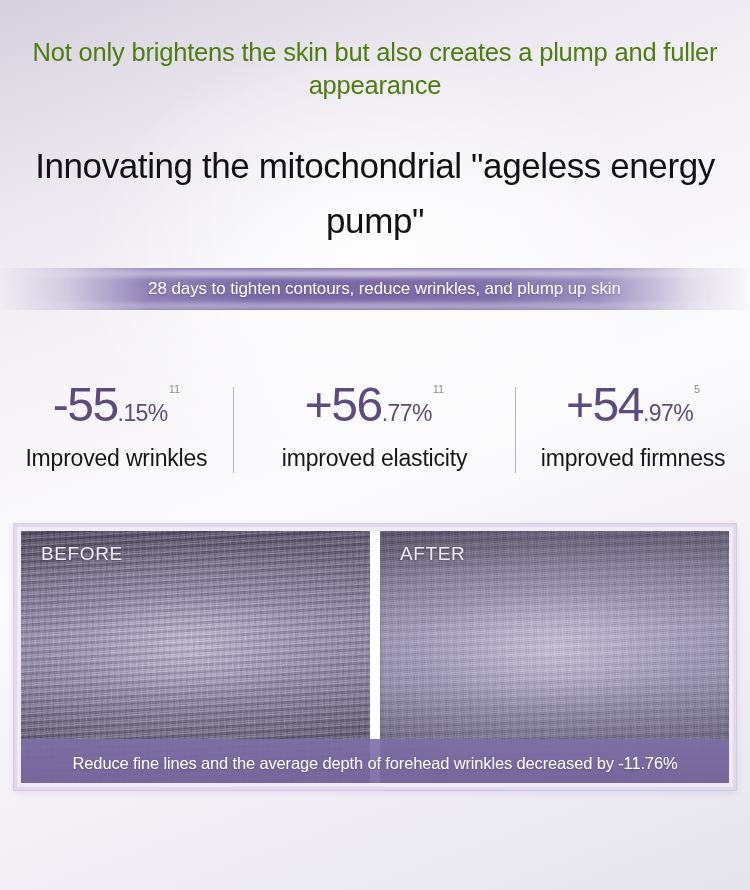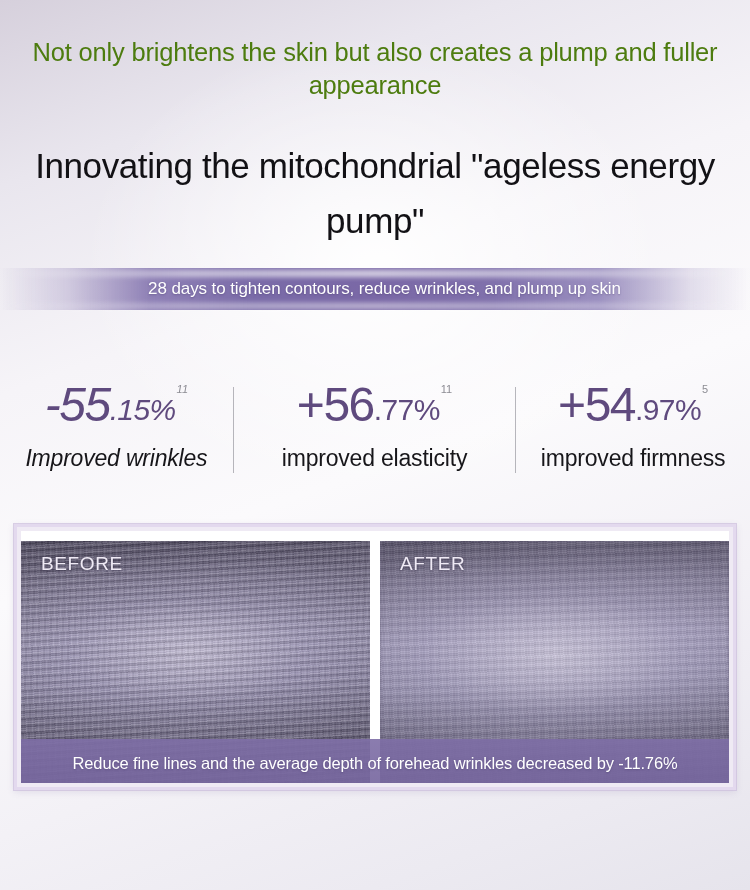--- a/index.html
+++ b/index.html
@@ -57,45 +57,45 @@
     position:relative; color:#ffffff; font-size:17px; letter-spacing:-0.1px;
     text-shadow:0 1px 2px rgba(60,45,95,0.35); white-space:nowrap;
   }
 
   
   .stats {
     position:absolute; top:383px; left:0; width:750px; height:92px;
     display:flex; align-items:stretch; justify-content:center;
   }
   .stat { position:relative; display:flex; flex-direction:column; align-items:center; justify-content:flex-start; }
-  .stat.s1 { width:239px;font-style:italic; }
+  .stat.s1 { width:239px; }
   .stat.s2 { width:289px; }
   .stat.s3 { width:240px; }
   .divider { width:1px; background:#7d7d86; opacity:.55; margin:4px 0 2px 0; }
   .value {
     display:flex; align-items:flex-start; justify-content:center;
     color:#5f4a7e; line-height:1; white-space:nowrap;
   }
   .big { font-size:48px; letter-spacing:-1.5px; line-height:0.92; }
-  .small { font-size:30px; letter-spacing:-0.6px; align-self:flex-end; padding-bottom:2px;text-align:center; }
+  .small { font-size:23px; letter-spacing:-0.6px; align-self:flex-end; padding-bottom:2px;text-align:center; }
   .sup { font-size:11px; color:#8c8c93; line-height:1; margin-left:1px; margin-top:1px; }
   .stat-label {
     margin-top:18px; color:#17161a; font-size:23px; letter-spacing:-0.2px; white-space:nowrap;
   }
 
   
   .panel {
     position:absolute; left:14px; top:524px; width:722px; height:266px;
     background:#efeaf4;
     border:3px solid #e3d9ee;
     box-shadow:0 0 0 1px rgba(205,192,221,.75), 0 2px 7px rgba(120,100,155,.16);
     overflow:hidden;
   }
   .panel-inner { position:absolute; inset:4px; display:flex; gap:10px; background:#ffffff; }
-  .shot { position:relative; flex:1 1 0; overflow:hidden; background:#6e6880;margin-top:10px; }
+  .shot { position:relative; flex:1 1 0; overflow:hidden; background:#6e6880; }
   .skin {
     position:absolute; inset:0;
     background:
       repeating-linear-gradient(177deg, rgba(255,255,255,0.17) 0px, rgba(255,255,255,0.17) 1px, rgba(0,0,0,0.10) 2px, rgba(0,0,0,0.12) 4px, rgba(255,255,255,0.10) 5px, rgba(255,255,255,0.05) 7px),
       repeating-linear-gradient(92deg, rgba(255,255,255,0.08) 0px, rgba(0,0,0,0.07) 3px, rgba(255,255,255,0.06) 6px),
       radial-gradient(ellipse 70% 45% at 48% 46%, rgba(210,203,226,0.72) 0%, rgba(150,142,176,0.30) 48%, rgba(70,64,88,0.30) 100%),
       linear-gradient(178deg, #4e4860 0%, #857e9c 18%, #a59ec0 40%, #9a93b6 58%, #6c6682 82%, #423d53 100%);
     filter:blur(0.55px);
   }
   .skin.after {

